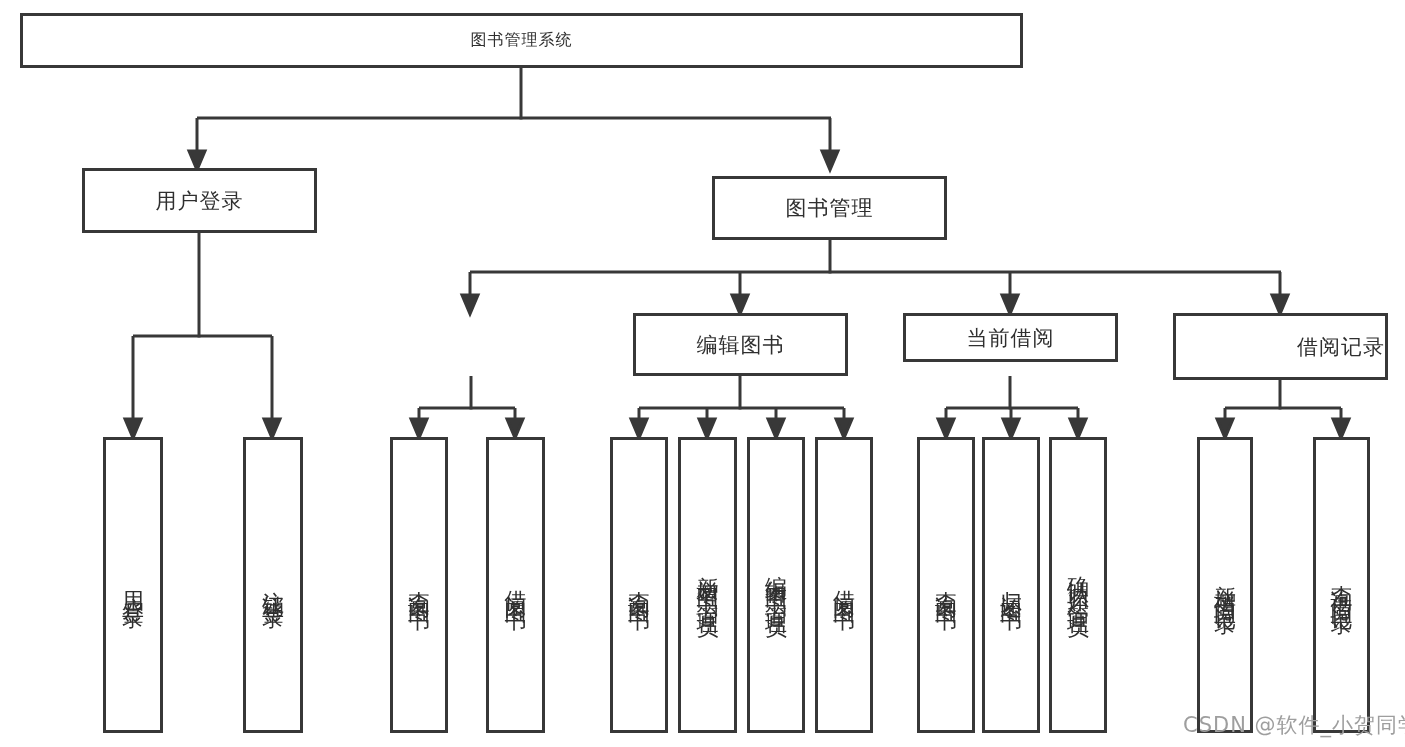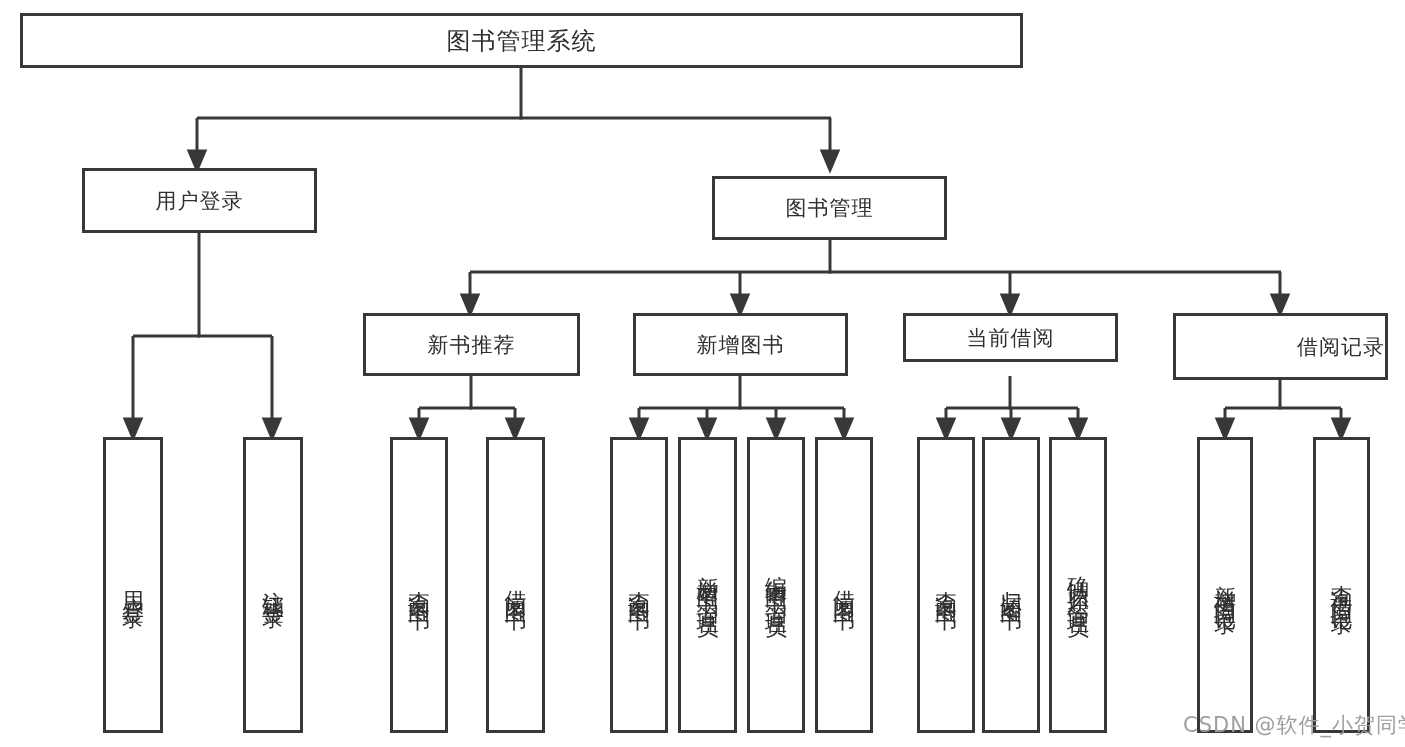--- a/index.html
+++ b/index.html
@@ -13,21 +13,21 @@
   .node{
     position:absolute;box-sizing:border-box;
     border:3px solid #383838;background:#ffffff;
     display:flex;align-items:center;justify-content:center;
   }
   .node .lbl{
     font-size:21px;color:#2f2f2f;white-space:nowrap;
     letter-spacing:1px;
   }
   .root{left:20px;top:13px;width:1003px;height:55px;}
-  .root .lbl{font-size:24px;}
+  .root .lbl{font-size:16px;}
   .n-login{left:82px;top:168px;width:235px;height:65px;}
   .n-mgmt{left:712px;top:176px;width:235px;height:64px;}
   .n-new{left:363px;top:313px;width:217px;height:63px;}
   .n-borrow{left:633px;top:313px;width:215px;height:63px;}
   .n-current{left:903px;top:313px;width:215px;height:49px;}
   .n-records{left:1173px;top:313px;width:215px;height:67px;justify-content:flex-end;}
   .leaf{top:437px;height:296px;}
   .leaf .lbl{
     writing-mode:vertical-rl;text-orientation:mixed;
     font-size:22px;letter-spacing:6px;line-height:1;
@@ -122,25 +122,22 @@
     <span class="lbl">图书管理系统</span>
   </div>
 
   <div class="node n-login">
     <span class="lbl">用户登录</span>
   </div>
   <div class="node n-mgmt">
     <span class="lbl">图书管理</span>
   </div>
 
-  <div class="node n-new">
-    <span class="lbl">新书推荐</span>
-  </div>
   <div class="node n-borrow">
-    <span class="lbl">新增图书</span>
+    <span class="lbl">编辑图书</span>
   </div>
   <div class="node n-current">
     <span class="lbl">当前借阅</span>
   </div>
   <div class="node n-records">
     <span class="lbl">借阅记录</span>
   </div>
 
   <div class="node leaf g1a">
     <span class="lbl">用户登录</span>

